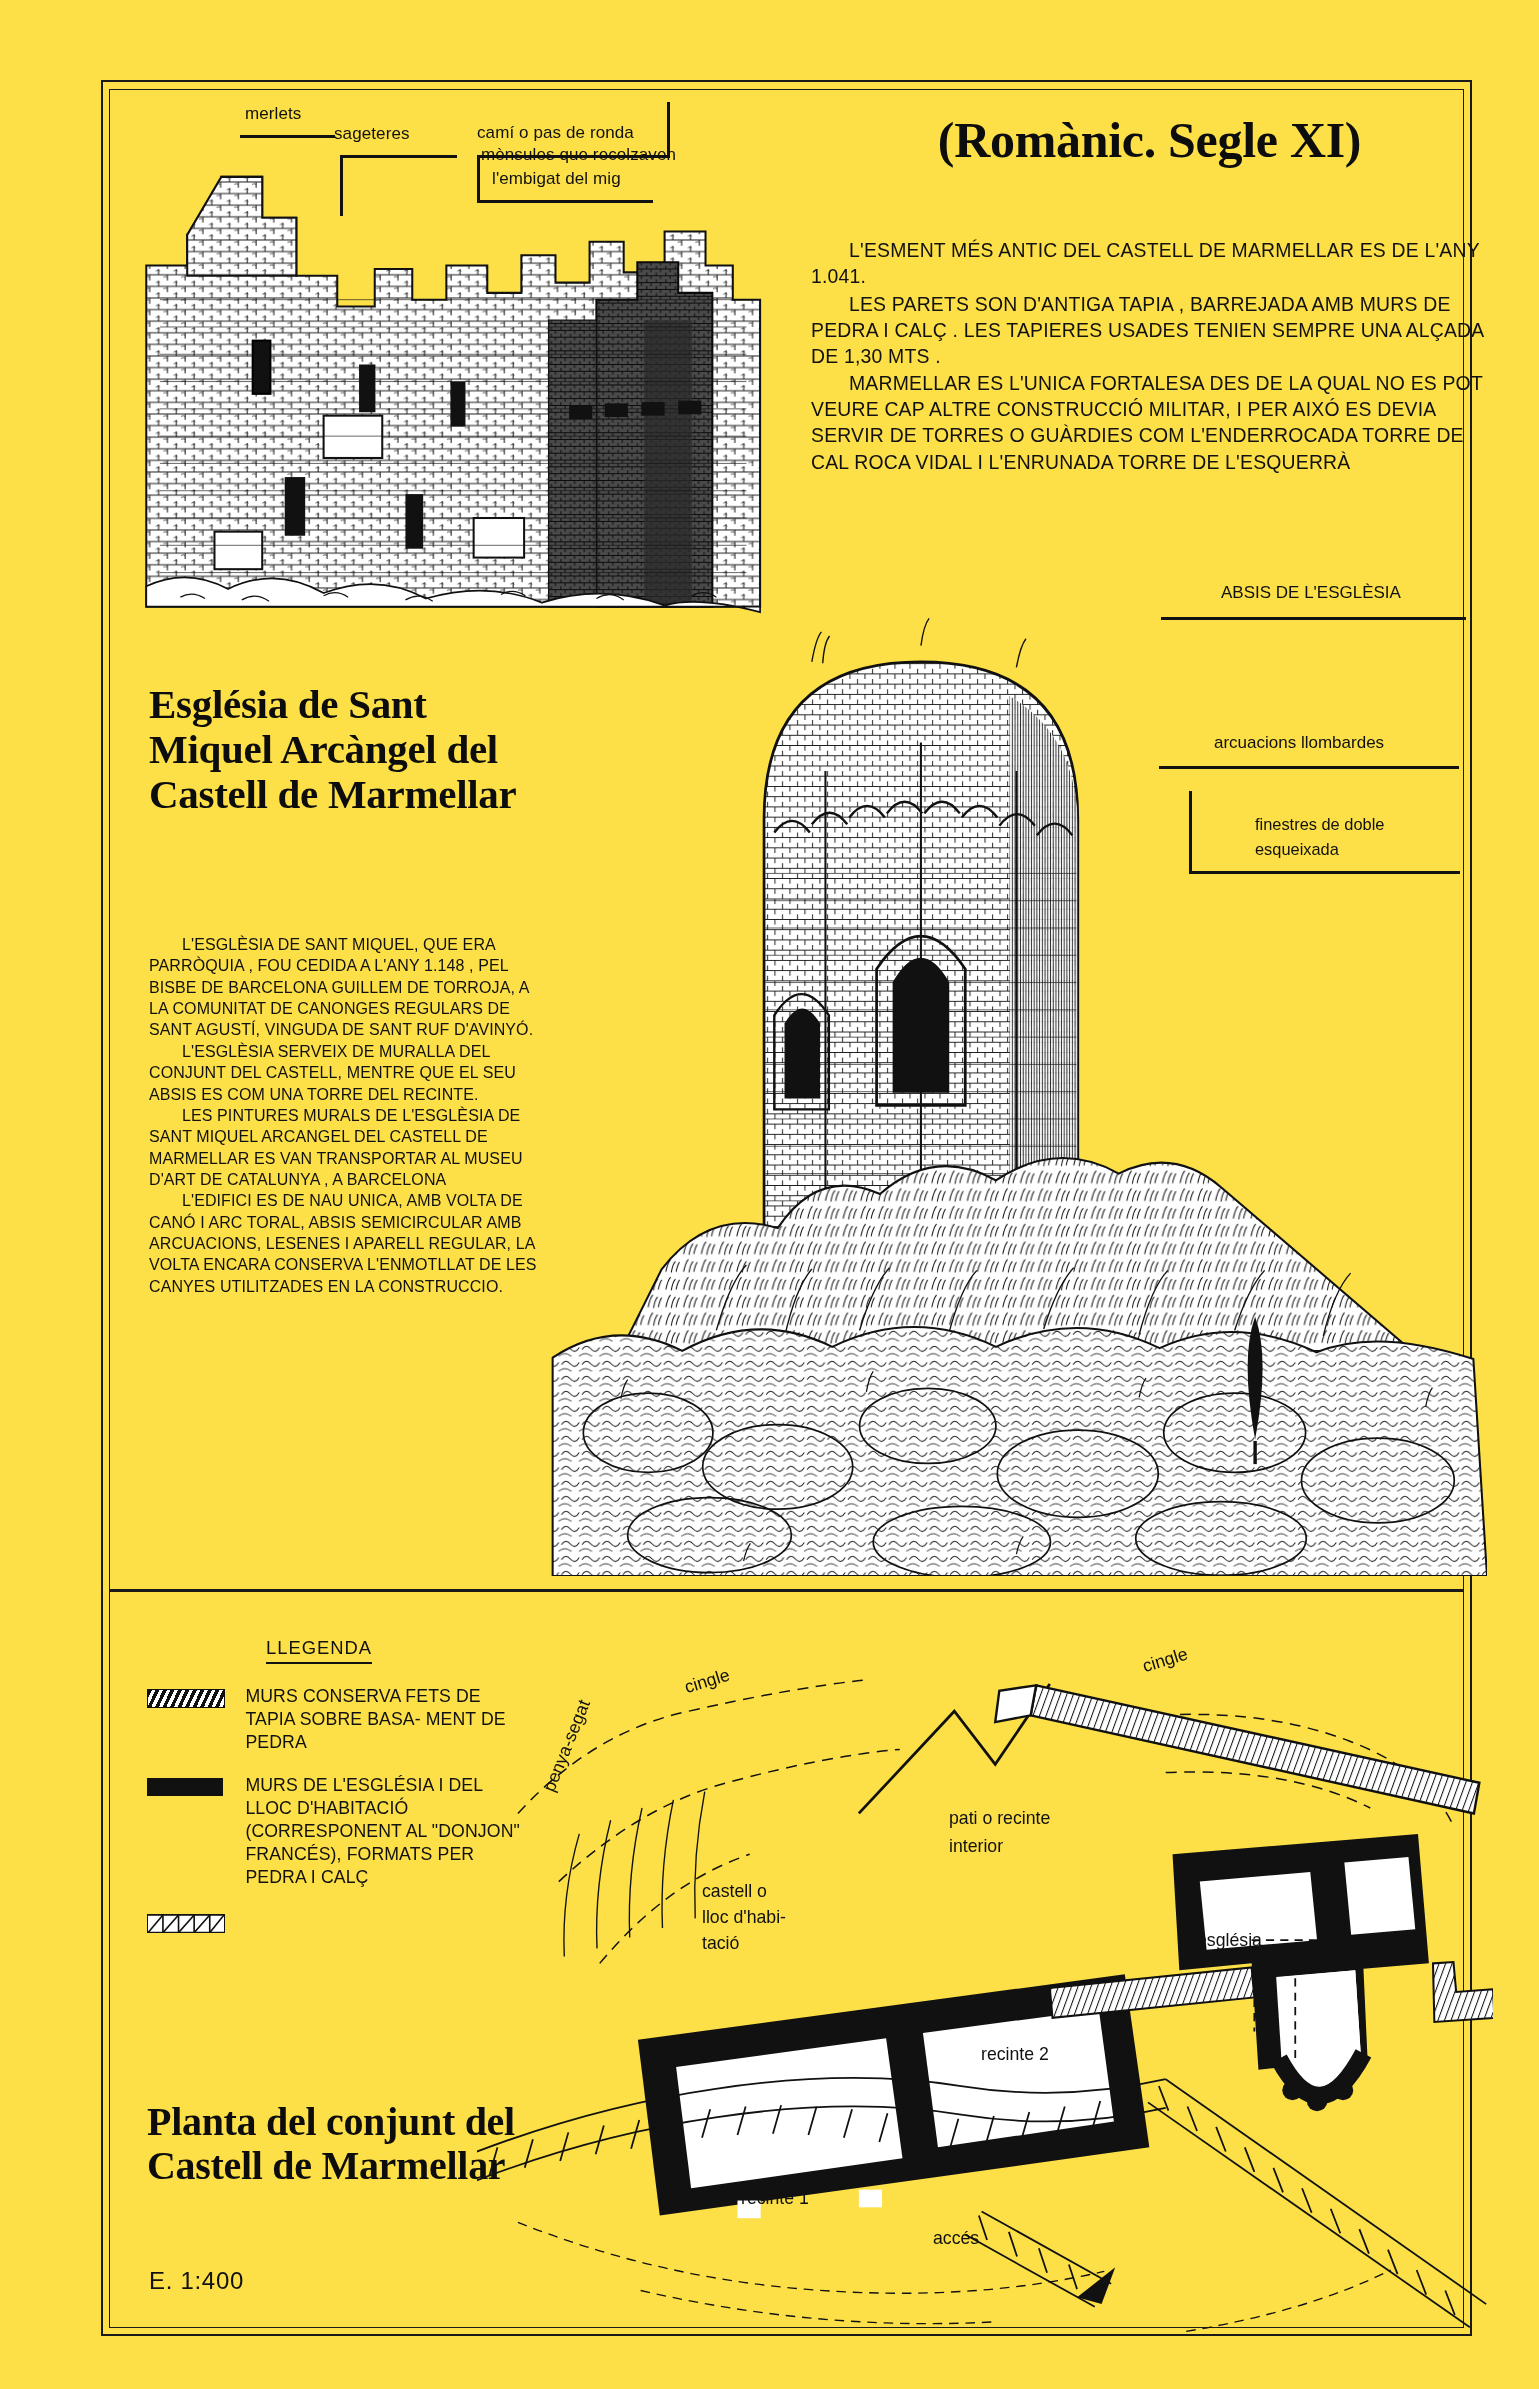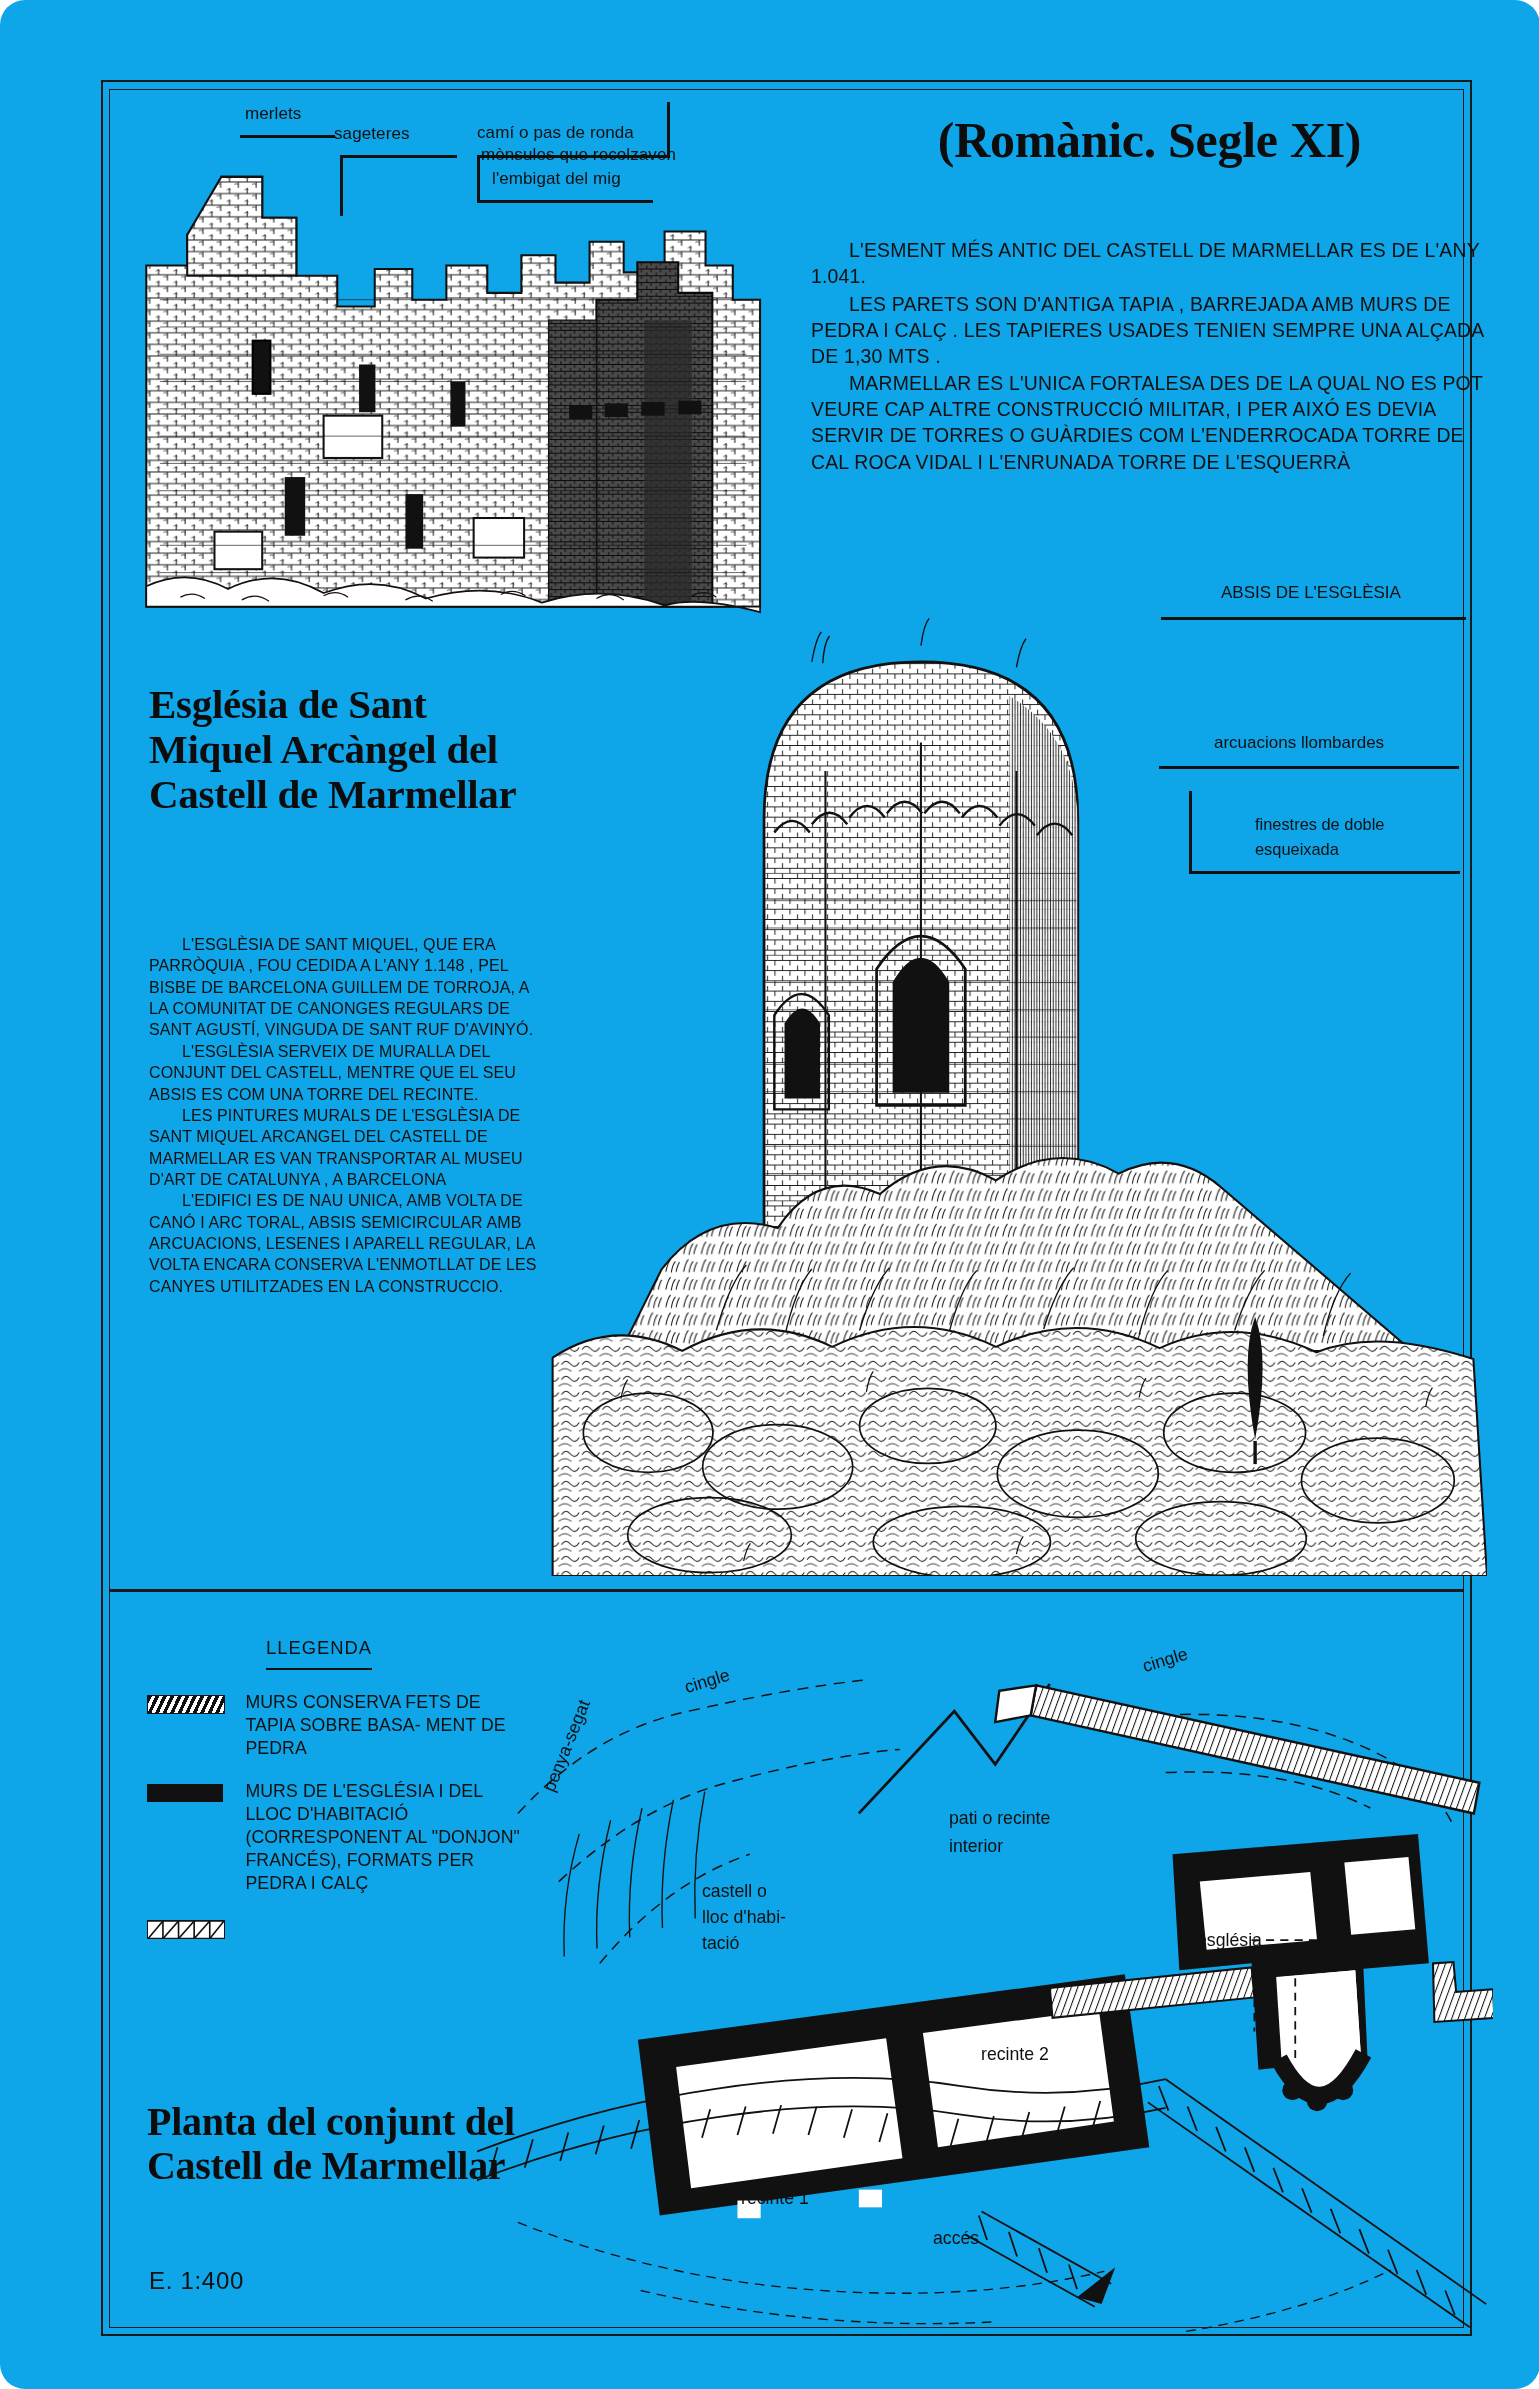--- a/index.html
+++ b/index.html
@@ -5,22 +5,21 @@
 <style>
   html,body{margin:0;padding:0;background:#fff;}
   body{
     width:1540px;height:2389px;position:relative;
     font-family:"Liberation Sans", sans-serif;
     color:#111;
     overflow:hidden;
   }
   .page{
     position:absolute;inset:0;
-    background:#0ea5e9;
-    border-radius:25px;
+    background:#fde047;
   }
   
   .frame-outer{
     position:absolute;left:101px;top:80px;right:68px;bottom:53px;
     border:2.7px solid #1a1a1a;
   }
   .frame-inner{
     position:absolute;left:109px;top:89px;right:76px;bottom:61px;
     border:1.4px solid #1a1a1a;
   }
@@ -82,21 +81,21 @@
   }
   .callout-right.small{font-size:16.4px;}
 
   
   .legend{
     position:absolute;left:147px;top:1637px;width:382px;
   }
   .legend-title{
     font-size:18.4px;letter-spacing:1px;
     border-bottom:2px solid #111;display:inline-block;
-    padding-bottom:9px;margin-left:119px;
+    padding-bottom:3px;margin-left:119px;
   }
   .legend-row{display:flex;margin-top:20.5px;}
   .legend-swatch{width:82px;flex:0 0 82px;padding-top:4.1px;}
   .sw{width:76px;height:17.7px;display:block;}
   .sw-hatch{
     border:1.4px solid #111;
     background:repeating-linear-gradient(115deg,#111 0 3.4px,#fff 3.4px 6.8px);
   }
   .sw-solid{background:#111;}
   .sw-cren{border:1.4px solid #111;background:#fff;position:relative;}

